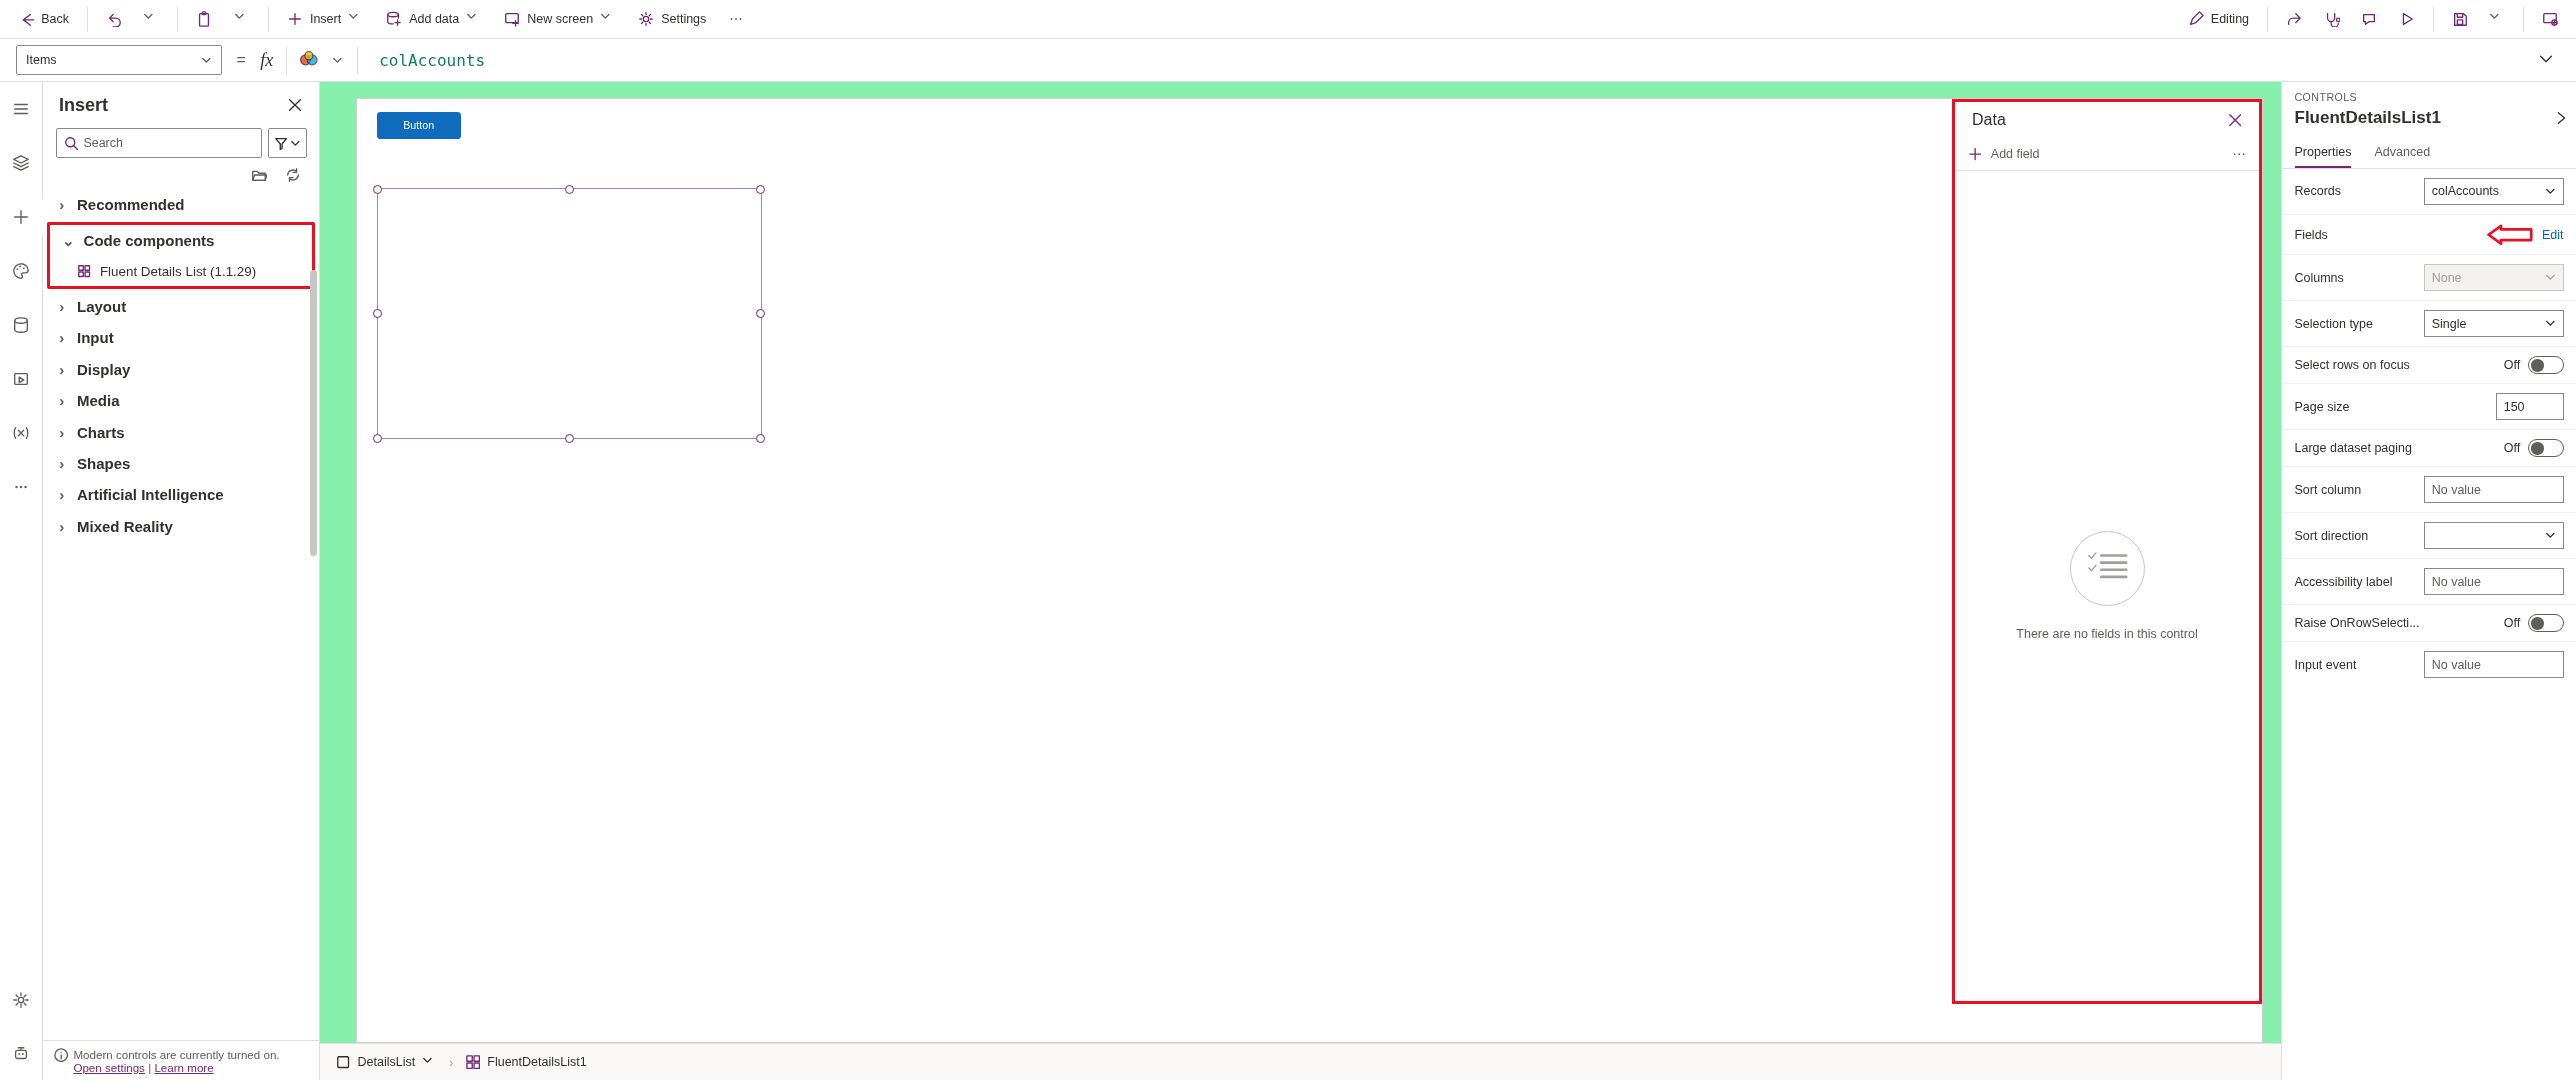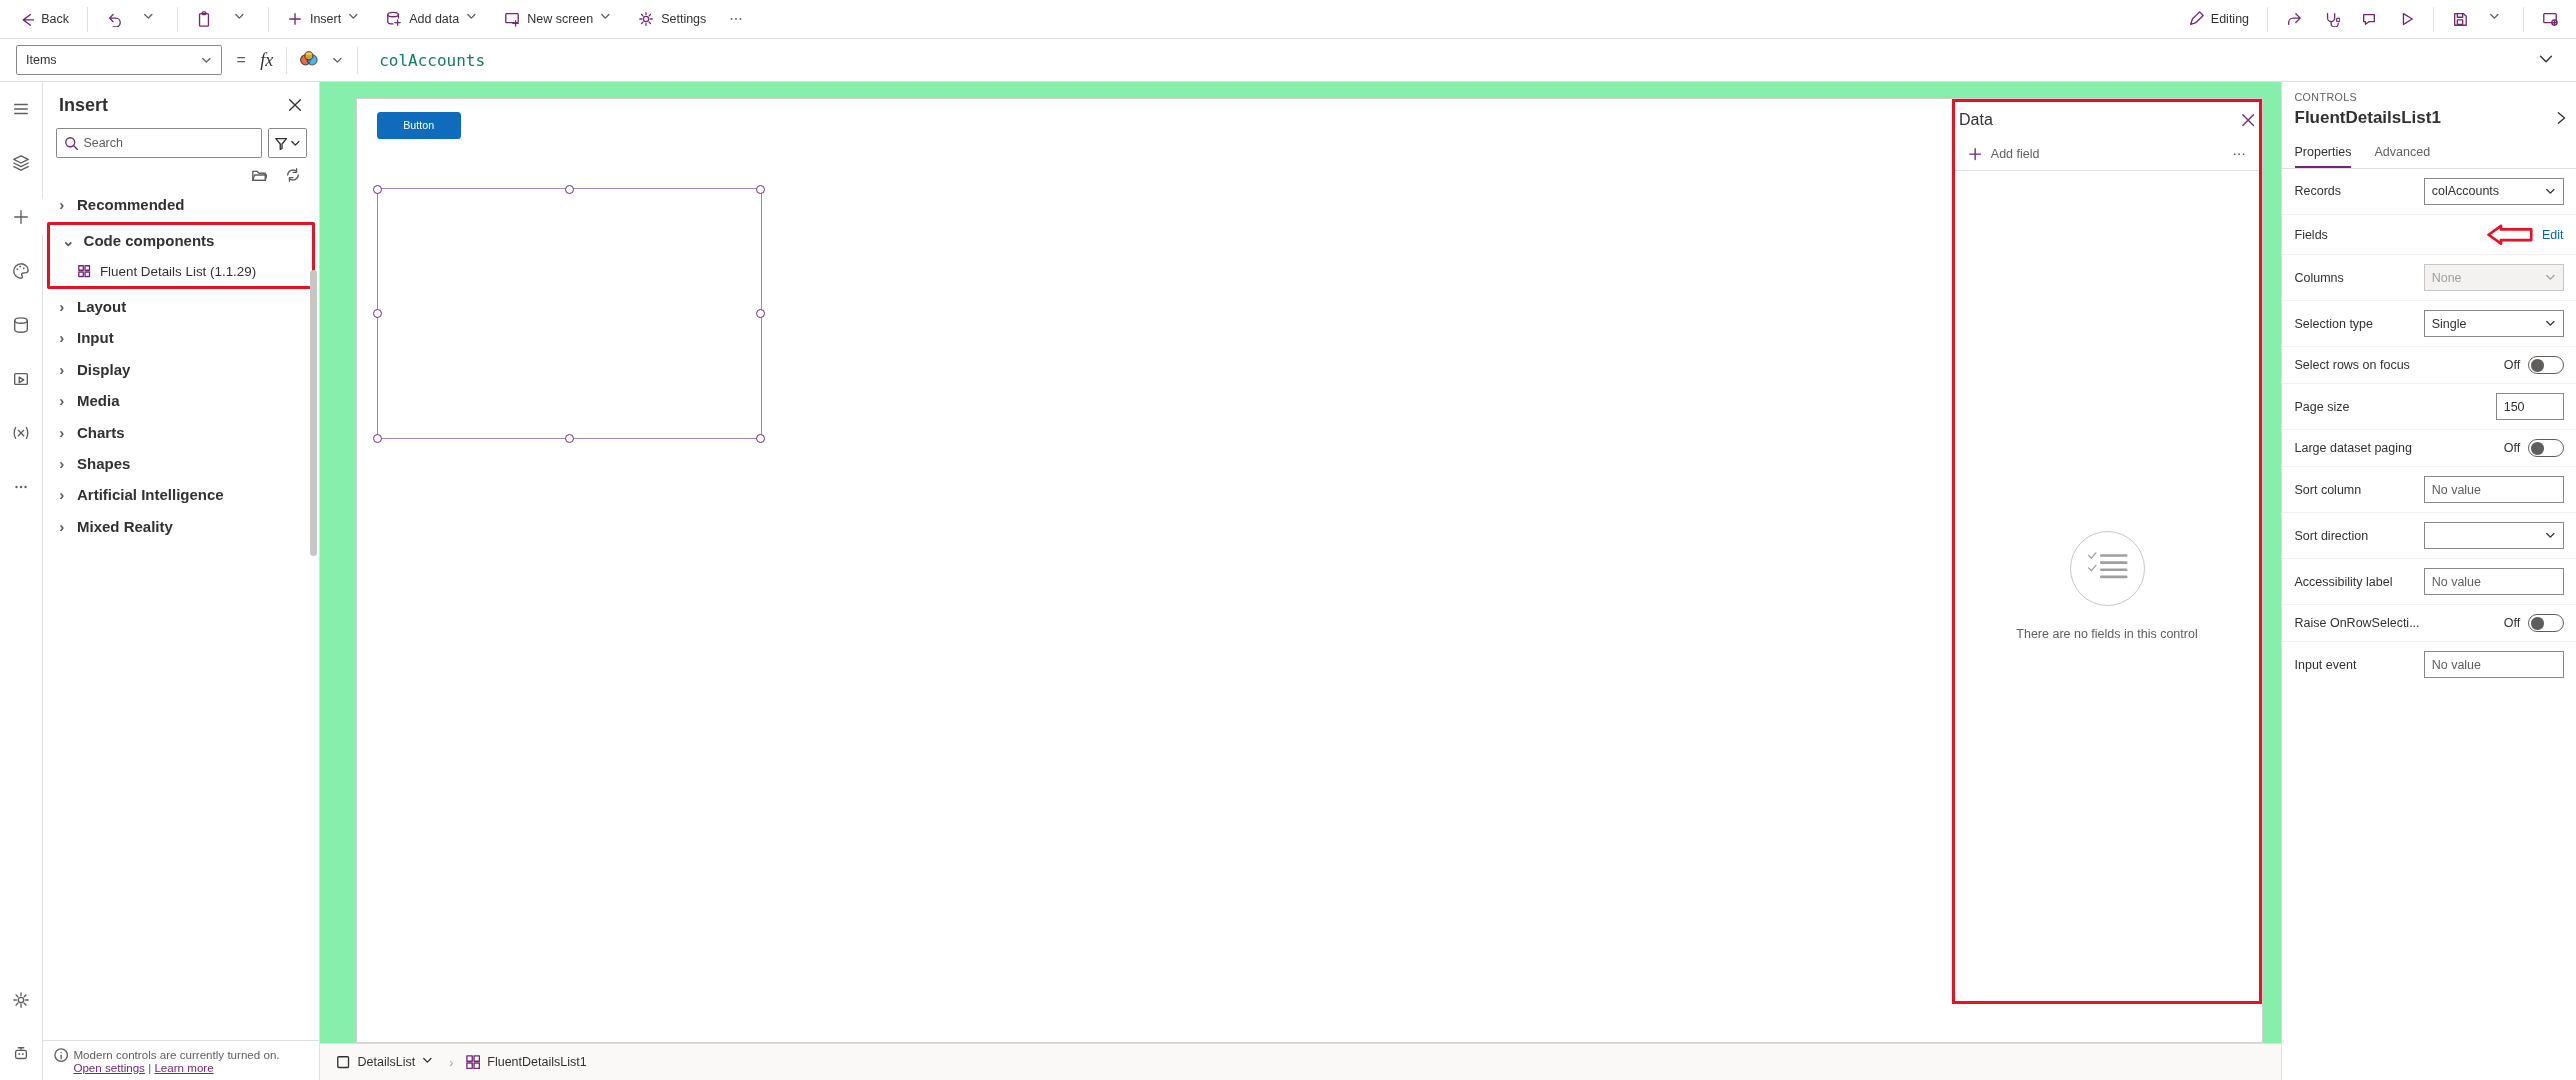--- a/index.html
+++ b/index.html
@@ -59,21 +59,21 @@
   .canvas { margin: 16px 18px 0 36px; background: #fff; flex:1; border: 0.9px solid #d2d0ce; position: relative; min-height: 447px;}
   .btn-blue { position: absolute; top: 12.5px; left: 19.7px; width: 84px; height: 27px; background: #0f6cbd; color: #fff; border-radius: 3.6px; font-size: 10.7px; display:flex; align-items:center; justify-content:center;}
   .selected-box { position: absolute; top: 89px; left: 19.7px; width: 385px; height: 251px; border: 0.9px solid #a084c4; }
   .handle { position:absolute; width:9px; height:9px; border:0.9px solid #742774; background:#fff; border-radius:50%; }
   .h-tl{top:-4.5px;left:-4.5px}.h-tr{top:-4.5px;right:-4.5px}.h-bl{bottom:-4.5px;left:-4.5px}.h-br{bottom:-4.5px;right:-4.5px}
   .h-t{top:-4.5px;left:calc(50% - 4.5px)}.h-b{bottom:-4.5px;left:calc(50% - 4.5px)}
   .h-l{top:calc(50% - 4.5px);left:-4.5px}.h-r{top:calc(50% - 4.5px);right:-4.5px}
 
   
   .data-flyout { position: absolute; top: 0; right: 0; width: 310px; height: calc(100% - 38px); background: #fff; border: 3.6px solid #e81123; display:flex; flex-direction:column; }
-  .data-head { display:flex; align-items:center; justify-content:space-between; padding: 9px 4px; }
+  .data-head { display:flex; align-items:center; justify-content:space-between; padding: 9px 17px; }
   .data-head h3 { font-size: 16px; font-weight: 400; }
   .data-add { display:flex; align-items:center; padding: 9px 12.5px; border-bottom:0.9px solid #e1dfdd; color:#605e5c; justify-content:space-between;}
   .data-add-left { display:flex; align-items:center; gap:9px;}
   .data-empty { flex:1; display:flex; flex-direction:column; align-items:center; justify-content:center; gap:21.5px; color:#605e5c;}
   .data-empty-icon { width:75px; height:75px; border:1.8px solid #c8c6c4; border-radius:50%; display:flex; align-items:center; justify-content:center;}
 
   
   .bc { height: 38px; border-top: 0.9px solid #e1dfdd; background:#faf9f8; display:flex; align-items:center; padding: 0 16px; gap: 12.5px; font-size:12.5px;}
   .bc-item { display:flex; align-items:center; gap:7.2px; color:#323130;}
   .bc-item svg{width:14.3px;height:14.3px;}

